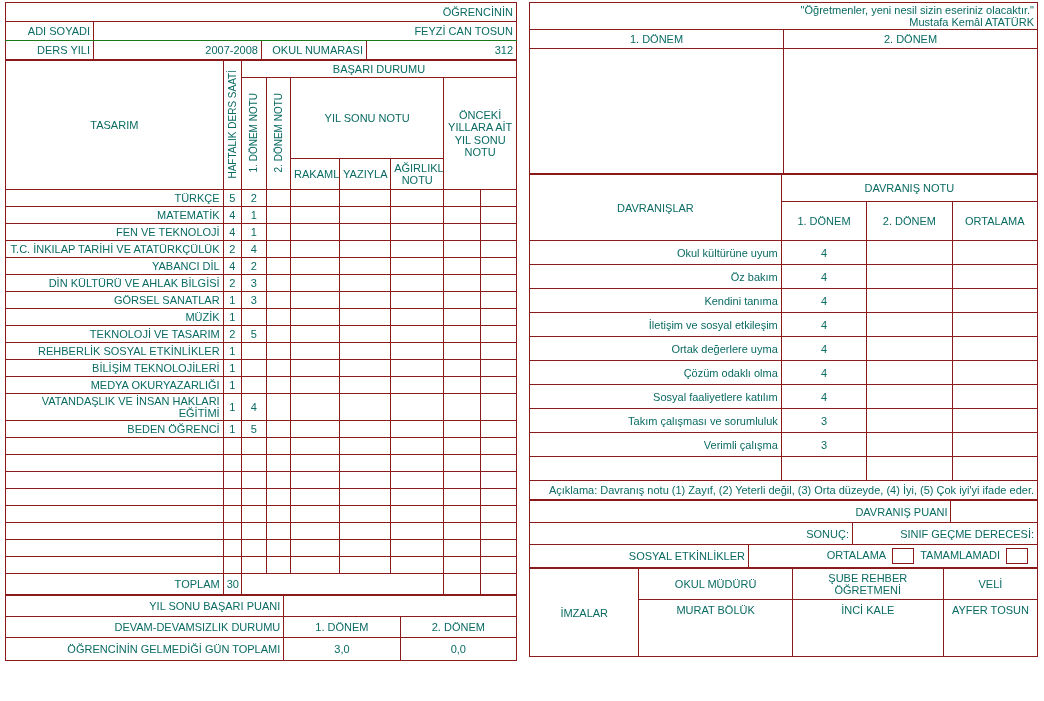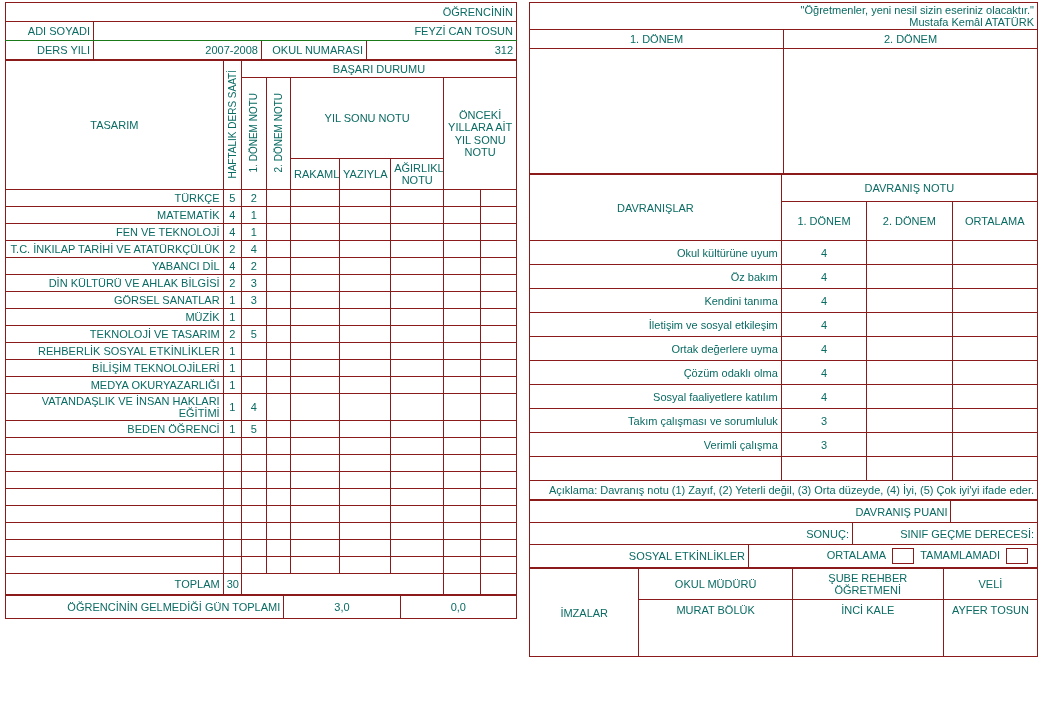--- a/index.html
+++ b/index.html
@@ -423,20 +423,29 @@
       </tfoot>
     </table>
 
     <table class="g">
       <colgroup>
           <col style="width:275px">
           <col style="width:115px">
           <col style="width:115px">
         </colgroup>
       <tbody>
+        <tr>
+          <td class="l" style="height:18px">YIL SONU BAŞARI PUANI</td>
+          <td colspan="2" class="c val"></td>
+        </tr>
+        <tr>
+          <td class="l" style="height:18px">DEVAM-DEVAMSIZLIK DURUMU</td>
+          <td class="c">1. DÖNEM</td>
+          <td class="c">2. DÖNEM</td>
+        </tr>
       </tbody>
       <tbody>
           <tr>
             <td class="l" style="padding-left: 18px; height: 20px;">ÖĞRENCİNİN GELMEDİĞİ GÜN TOPLAMI</td>
             <td class="c val">3,0</td>
             <td class="c val">0,0</td>
           </tr>
         </tbody>
 
     </table>

